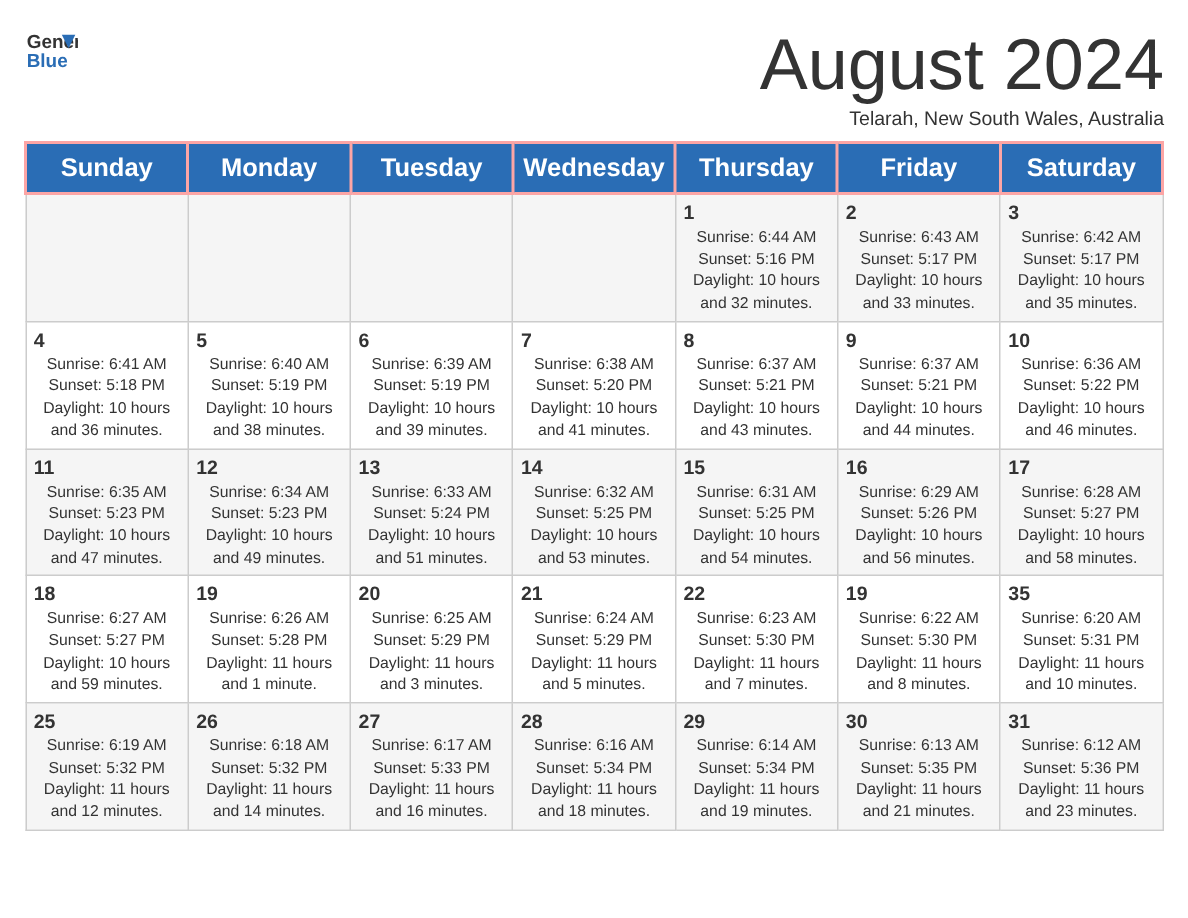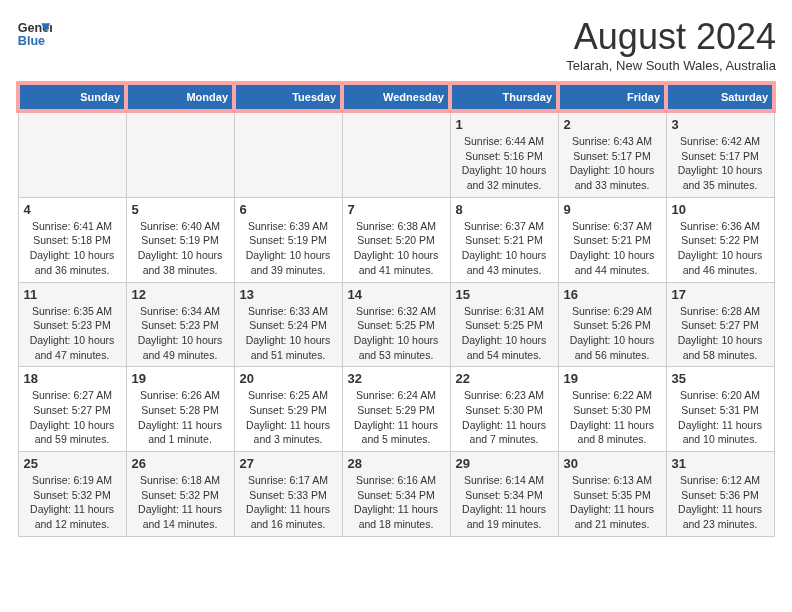--- a/index.html
+++ b/index.html
@@ -22,41 +22,41 @@
       gap: 4px;
     }
     .logo-icon {
       width: 36px;
       height: 36px;
     }
     .title-block {
       text-align: right;
     }
     .main-title {
-      font-size: 36px;
+      font-size: 48px;
       font-weight: normal;
       color: #333;
     }
     .subtitle {
       font-size: 13px;
       color: #333;
     }
     table {
       width: 100%;
       border-collapse: collapse;
       font-size: 11px;
     }
     thead tr th {
       background-color: #2a6db5;
       color: #fff;
       padding: 6px 4px;
-      text-align: right;
-      font-size: 11px;
+      text-align: center;
+      font-size: 17px;
       font-weight: bold;
-      border: 4px solid #fca5a5;
+      border: 2px solid #fca5a5;
     }
     tbody tr td {
       border: 1px solid #ccc;
       vertical-align: top;
       padding: 4px 5px;
       min-height: 80px;
       width: calc(100% / 7);
     }
     tbody tr:nth-child(odd) td {
       background-color: #f5f5f5;
@@ -196,21 +196,21 @@
         </td>
         <td>
           <span class="day-num">19</span>
           <div class="day-info">Sunrise: 6:26 AM<br>Sunset: 5:28 PM<br>Daylight: 11 hours<br>and 1 minute.</div>
         </td>
         <td>
           <span class="day-num">20</span>
           <div class="day-info">Sunrise: 6:25 AM<br>Sunset: 5:29 PM<br>Daylight: 11 hours<br>and 3 minutes.</div>
         </td>
         <td>
-          <span class="day-num">32</span>
+          <span class="day-num">21</span>
           <div class="day-info">Sunrise: 6:24 AM<br>Sunset: 5:29 PM<br>Daylight: 11 hours<br>and 5 minutes.</div>
         </td>
         <td>
           <span class="day-num">22</span>
           <div class="day-info">Sunrise: 6:23 AM<br>Sunset: 5:30 PM<br>Daylight: 11 hours<br>and 7 minutes.</div>
         </td>
         <td>
           <span class="day-num">19</span>
           <div class="day-info">Sunrise: 6:22 AM<br>Sunset: 5:30 PM<br>Daylight: 11 hours<br>and 8 minutes.</div>
         </td>

